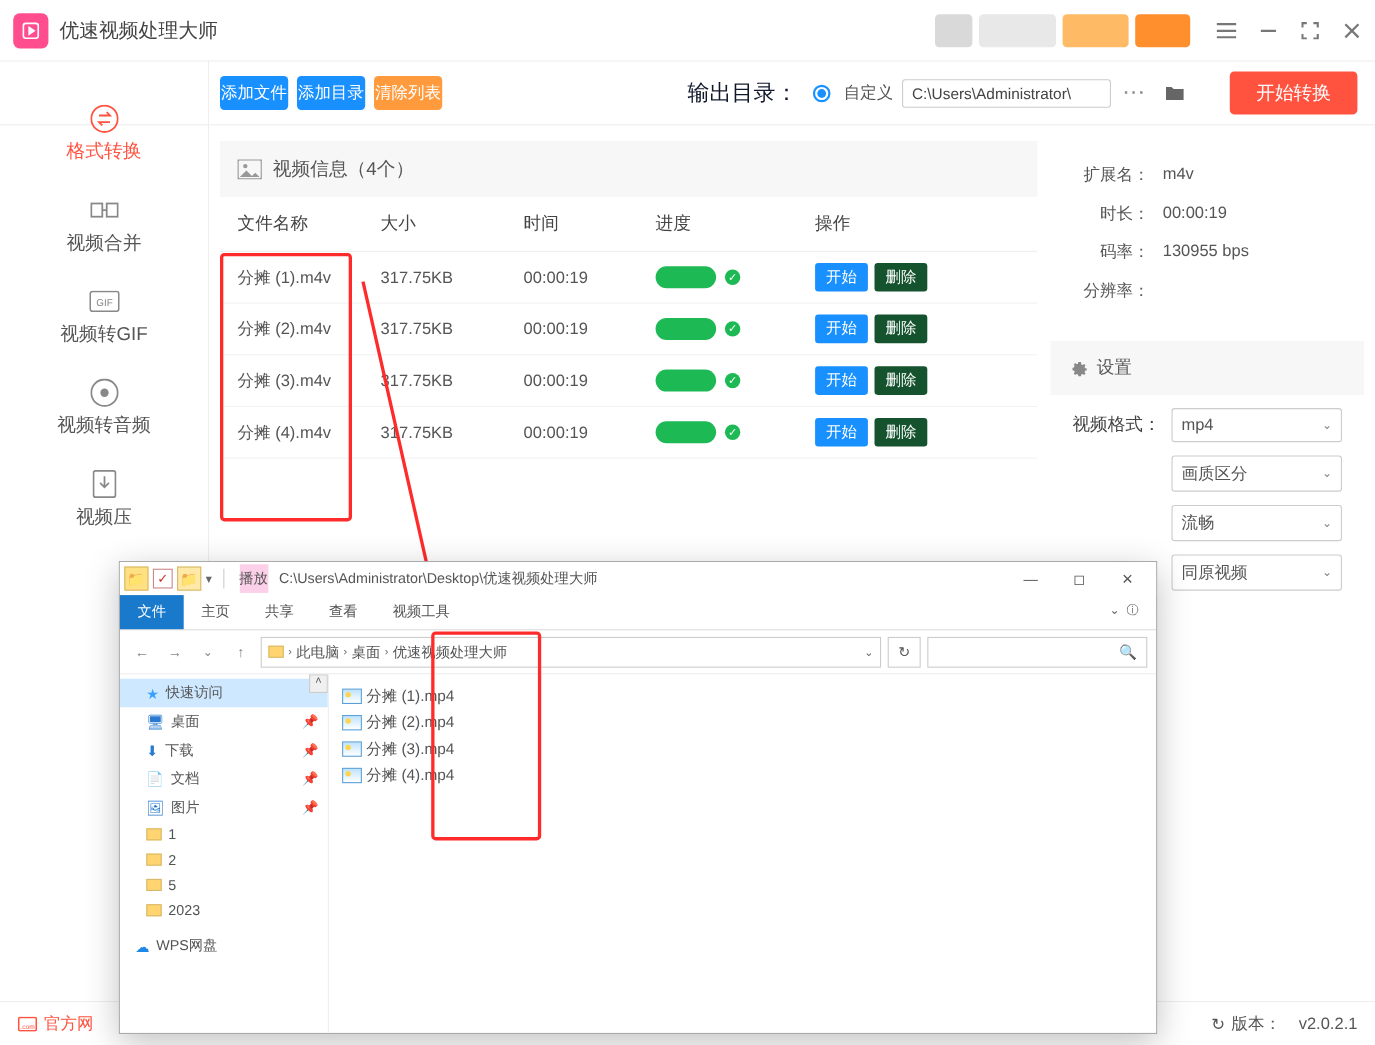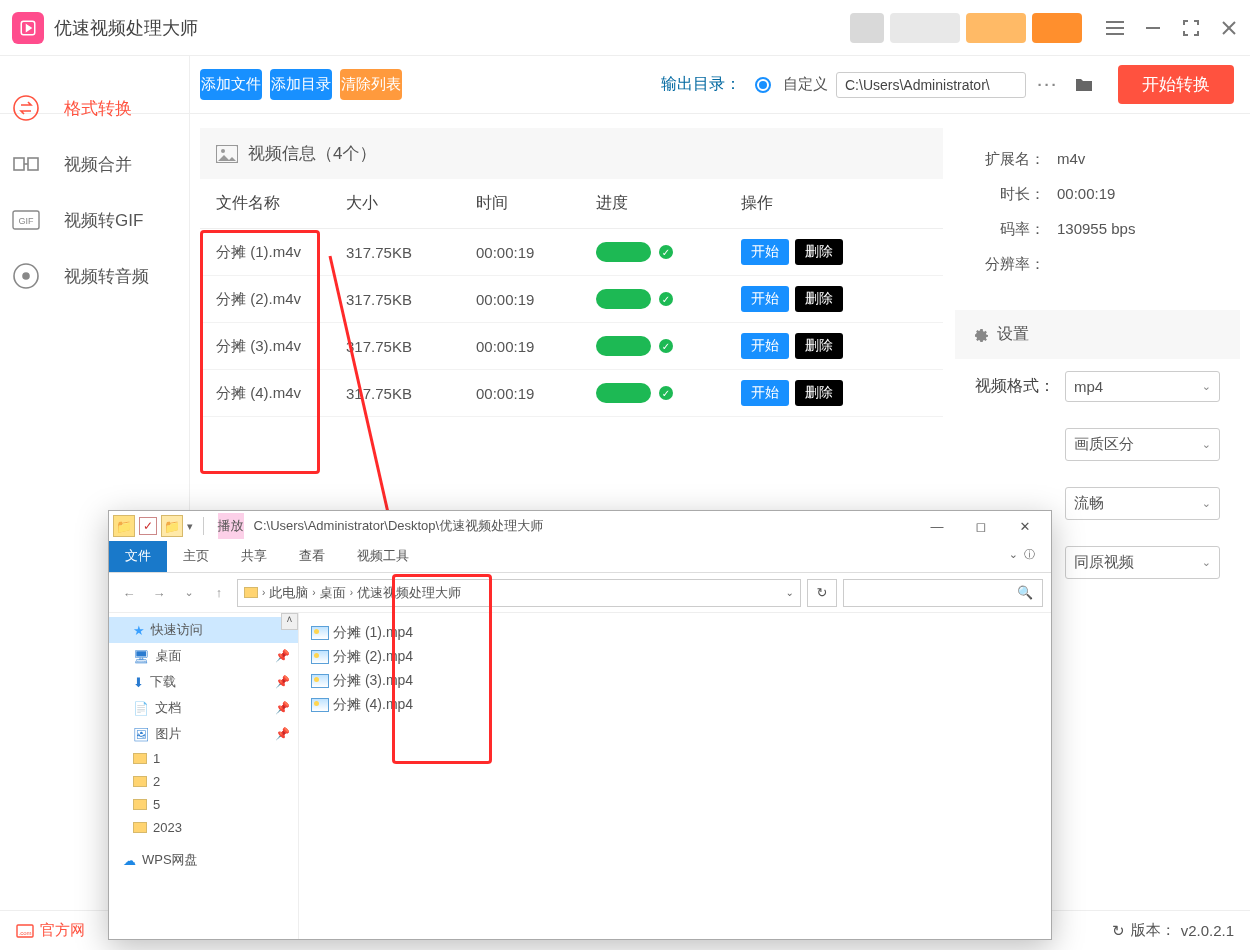--- a/index.html
+++ b/index.html
@@ -14,30 +14,30 @@
   .blotch { height: 30px; border-radius: 4px; margin-right: 6px; }
   .winctl { display: flex; gap: 20px; margin-left: 18px; align-items: center; }
   .winctl div { width: 18px; height: 18px; color: #777; display: flex; align-items: center; justify-content: center; cursor: pointer; }
 
   
   .toolbar { height: 58px; padding: 10px 16px 10px 200px; display: flex; align-items: center; gap: 8px; border-bottom: 1px solid #eee; }
   .btn { padding: 6px 1px; border-radius: 4px; font-size: 15px; color: #fff; border: none; cursor: pointer; }
   .btn-blue { background: #1890ff; }
   .btn-orange { background: #ff9a3d; }
   .toolbar .spacer { flex: 1; }
-  .out-label { color: #0369a1; font-size: 16px; margin-right: 6px; }
+  .out-label { color: #0f172a; font-size: 20px; margin-right: 6px; }
   .radio { width: 16px; height: 16px; border: 2px solid #1890ff; border-radius: 50%; display: inline-flex; align-items: center; justify-content: center; margin-right: 4px; }
   .radio .dot { width: 8px; height: 8px; background: #1890ff; border-radius: 50%; }
   .out-path { border: 1px solid #ccc; padding: 4px 8px; border-radius: 3px; width: 190px; font-size: 14px; white-space: nowrap; overflow: hidden; color: #444; }
   .icon-box { width: 28px; height: 28px; display: flex; align-items: center; justify-content: center; color: #888; cursor: pointer; }
-  .start-btn { background: #ff523f; color: #fff; padding: 8px 24px; font-size: 17px; border-radius: 4px; border: none; cursor: pointer; margin-left: 12px; }
+  .start-btn { background: #ff523f; color: #fff; padding: 8px 24px; font-size: 17px; border-radius: 4px; border: none; cursor: pointer; margin-left: 28px; }
 
   
   .sidebar { position: absolute; left: 0; top: 56px; width: 190px; bottom: 40px; border-right: 1px solid #eee; padding-top: 24px; }
-  .side-item { display: flex; flex-direction: row; align-items: center; gap: 24px; padding: 14px 12px; cursor: pointer; font-size: 17px; }
+  .side-item { display: flex; flex-direction: column; align-items: center; gap: 4px; padding: 14px 0; cursor: pointer; font-size: 17px; }
   .side-item.active { color: #ff523f; }
   .side-icon { width: 28px; height: 28px; display: flex; align-items: center; justify-content: center; }
 
   
   .main { position: absolute; left: 200px; right: 10px; top: 128px; bottom: 40px; display: flex; gap: 12px; }
   .list-panel { flex: 1; background: #fff; display: flex; flex-direction: column; min-width: 0; }
   .list-header { background: #f7f7f7; padding: 14px 16px; display: flex; align-items: center; gap: 10px; color: #555; font-size: 17px; }
   .table-head { display: flex; padding: 14px 16px; font-size: 16px; color: #444; font-weight: 500; border-bottom: 1px solid #eee; }
   .col-name { width: 130px; }
   .col-size { width: 130px; }
@@ -47,30 +47,30 @@
   .table-body { position: relative; }
   .table-row { display: flex; align-items: center; padding: 10px 16px; border-bottom: 1px solid #f2f2f2; font-size: 15px; color: #555; }
   .prow-name { width: 130px; word-break: break-all; padding-right: 8px; }
   .prow-size { width: 130px; }
   .prow-time { width: 120px; }
   .prow-prog { width: 145px; display: flex; align-items: center; gap: 8px; }
   .pill { width: 55px; height: 20px; background: #1db954; border-radius: 10px; }
   .check { width: 14px; height: 14px; background: #1db954; border-radius: 50%; display: flex; align-items: center; justify-content: center; color: #fff; font-size: 10px; }
   .prow-act { flex: 1; display: flex; gap: 6px; }
   .act-start { background: #1890ff; color: #fff; padding: 4px 10px; border-radius: 3px; border: none; font-size: 14px; cursor: pointer; }
-  .act-del { background: #000000; color: #fff; padding: 4px 10px; border-radius: 3px; border: none; font-size: 14px; cursor: pointer; }
+  .act-del { background: #14532d; color: #fff; padding: 4px 10px; border-radius: 3px; border: none; font-size: 14px; cursor: pointer; }
 
   
   .right-panel { width: 285px; display: flex; flex-direction: column; gap: 14px; }
   .card { background: #fff; }
   .card-header { background: #f7f7f7; padding: 14px 16px; display: flex; align-items: center; gap: 8px; font-size: 16px; color: #555; }
   .info-body { padding: 14px 20px; font-size: 15px; }
   .info-row { display: flex; padding: 8px 0; gap: 12px; }
   .info-label { width: 70px; text-align: right; color: #555; }
-  .settings-body { padding: 12px 20px; display: flex; flex-direction: column; gap: 26px; justify-content: center; }
+  .settings-body { padding: 12px 20px; display: flex; flex-direction: column; gap: 12px; justify-content: center; }
   .setting-row { display: flex; align-items: center; gap: 10px; }
   .setting-label { width: 80px; color: #444; font-size: 16px; }
   .select { flex: 1; border: 1px solid #ccc; border-radius: 3px; padding: 6px 8px; display: flex; justify-content: space-between; align-items: center; cursor: pointer; font-size: 15px; }
 
   
   .footer { position: absolute; left: 0; right: 0; bottom: 0; height: 40px; display: flex; align-items: center; padding: 0 16px; border-top: 1px solid #eee; font-size: 15px; color: #555; }
   .footer .spacer { flex: 1; }
   .foot-link { color: #ff523f; display: flex; align-items: center; gap: 6px; }
 
   
@@ -212,20 +212,29 @@
   </div>
   <div class="side-item">
     <div class="side-icon">
         <svg width="26" height="26" viewBox="0 0 26 26" fill="none" stroke="#888" stroke-width="1.6">
           <circle cx="13" cy="13" r="12"></circle>
           <circle cx="13" cy="13" r="3" fill="#888"></circle>
         </svg>
       </div>
     <span>视频转音频</span>
   </div>
+  <div class="side-item">
+    <div class="side-icon">
+        <svg width="22" height="26" viewBox="0 0 22 26" fill="none" stroke="#888" stroke-width="1.6">
+          <rect x="1" y="1" width="20" height="24" rx="2"></rect>
+          <path d="M11 6v10m-4-4l4 4 4-4"></path>
+        </svg>
+      </div>
+    <span>视频压</span>
+  </div>
 </div>
 
 <div class="main">
   <div class="list-panel">
     <div class="list-header">
       <svg width="22" height="18" viewBox="0 0 22 18" fill="#999">
           <rect x="0" y="0" width="22" height="18" rx="2" fill="none" stroke="#999" stroke-width="2"></rect>
           <circle cx="7" cy="6" r="2"></circle>
           <path d="M2 16l6-6 5 5 3-3 4 4"></path>
         </svg>
@@ -358,21 +367,21 @@
   <span class="foot-link">
     <svg width="18" height="14" viewBox="0 0 18 14" fill="none" stroke="#ff523f" stroke-width="1.4">
         <rect x="1" y="1" width="16" height="12" rx="1"></rect>
         <text x="9" y="11" text-anchor="middle" font-size="6" fill="#ff523f" stroke="none">.com</text>
       </svg>
     <span>官方网</span>
   </span>
   <div class="spacer"></div>
   <span style="margin-right:6px">↻</span>
   <span>版本：</span>
-  <span style="margin-left:5px">v2.0.2.1</span>
+  <span style="margin-left:16px">v2.0.2.1</span>
 </div>
 
 <div class="hl-box1"></div>
 
 <svg class="arrow" viewBox="0 0 300 400">
   <defs>
       <marker id="ah" markerWidth="12" markerHeight="12" refX="10" refY="6" orient="auto">
         <path d="M0 0L12 6L0 12z" fill="#ff2a2a"></path>
       </marker>
     </defs>

